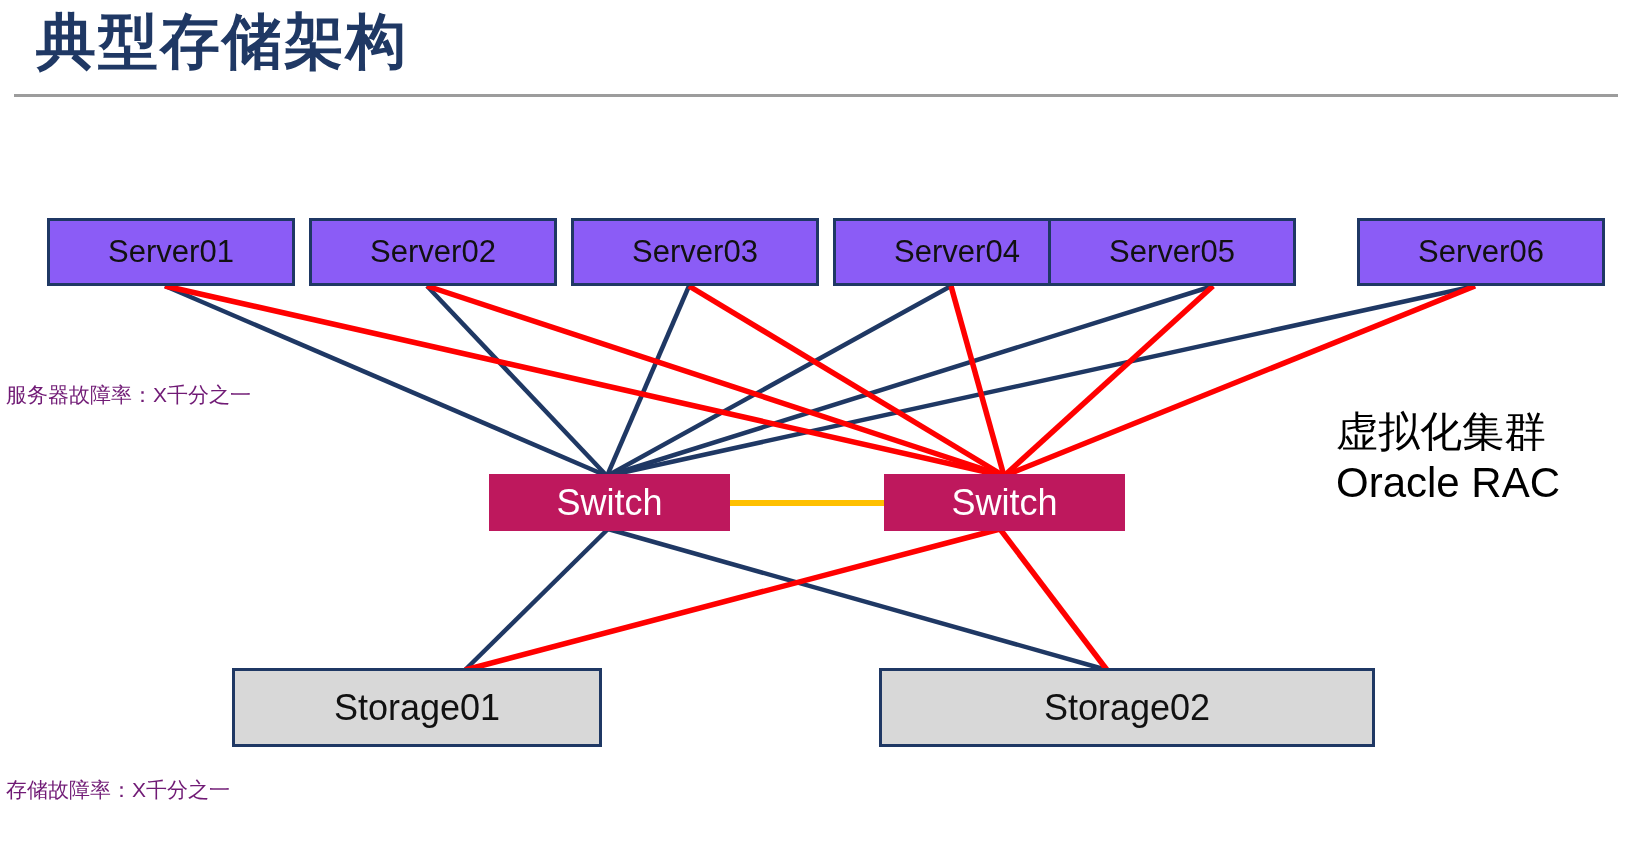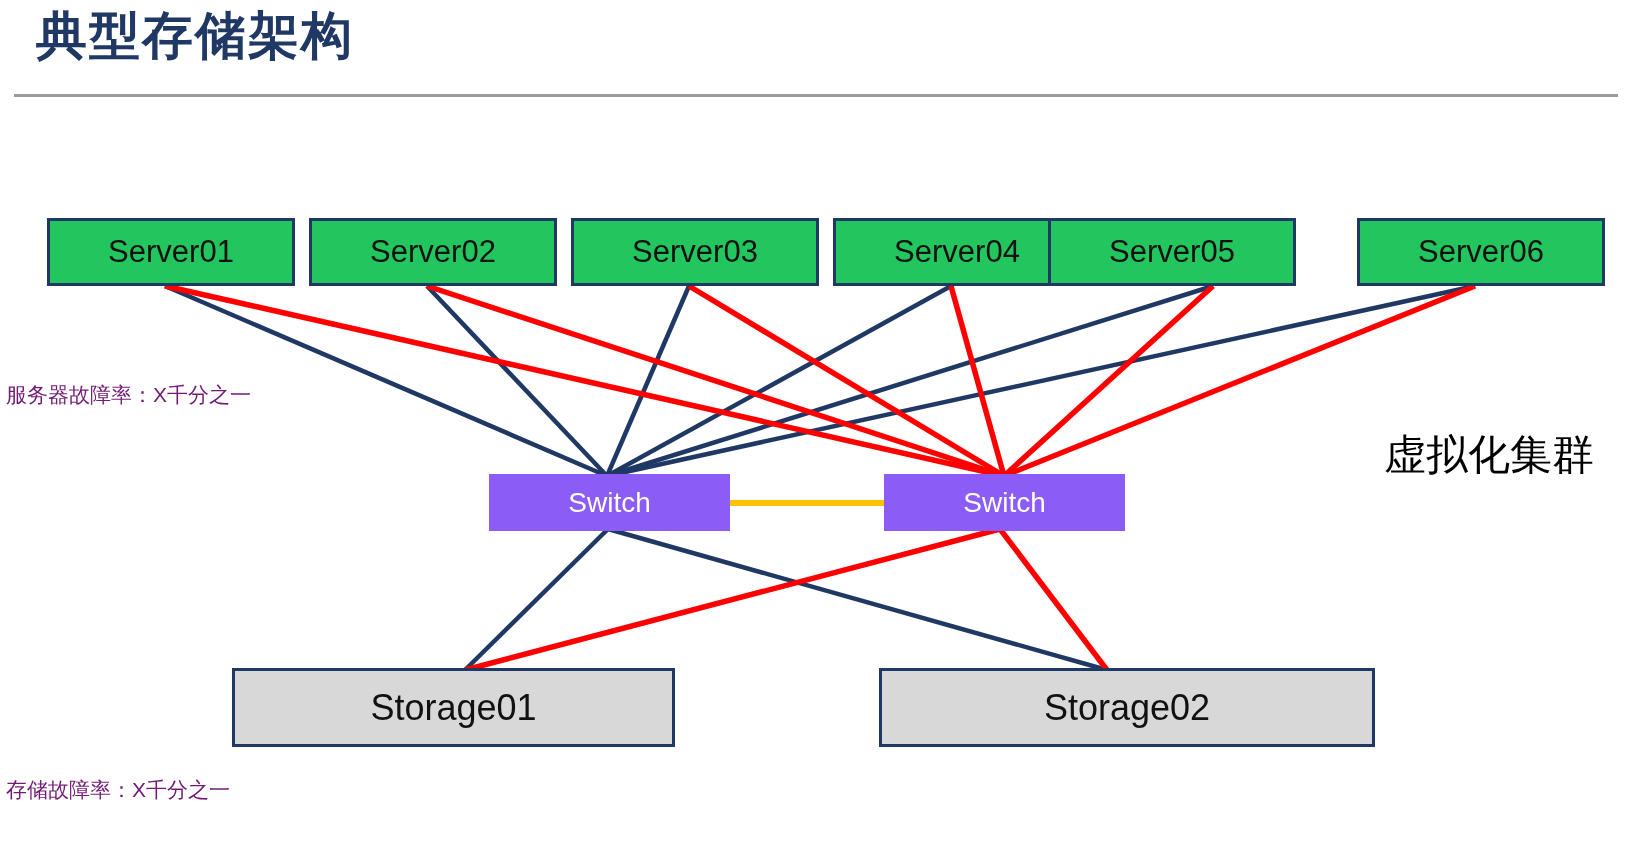--- a/index.html
+++ b/index.html
@@ -5,51 +5,51 @@
   html,body{margin:0;padding:0;}
   body{
     width:1632px;height:847px;position:relative;overflow:hidden;
     background:#ffffff;
     font-family:"Liberation Sans","DejaVu Sans",sans-serif;
   }
   #lines{position:absolute;left:0;top:0;z-index:1;}
   .abs{position:absolute;box-sizing:border-box;}
   .title{
     left:36px;top:2px;
-    font-size:51px;font-weight:bold;letter-spacing:2px;
+    font-size:60px;font-weight:bold;letter-spacing:2px;
     color:#1F3864;white-space:nowrap;z-index:2;text-align:right;
   }
   .rule{
     left:14px;top:94px;width:1604px;height:3px;
     background:#9C9C9C;z-index:2;
   }
   .node{
     z-index:2;display:flex;align-items:center;justify-content:center;
     white-space:nowrap;
   }
   .server{
     top:218px;width:248px;height:68px;
-    background:#22c55e;border:3px solid #1F3864;
+    background:#8b5cf6;border:3px solid #1F3864;
     font-size:31px;color:#111111;
   }
   .switch{
     top:474px;width:241px;height:57px;
-    background:#8b5cf6;color:#ffffff;font-size:28px;
+    background:#be185d;color:#ffffff;font-size:36px;
   }
   .storage{
     top:668px;height:79px;
     background:#D8D8D8;border:3px solid #1F3864;
     font-size:36px;color:#111111;
   }
   .note{
     color:#701a75;font-size:21px;white-space:nowrap;z-index:2;
   }
   .cluster-note{
-    left:1336px;top:429px;font-size:42px;line-height:51px;
-    color:#000000;white-space:nowrap;z-index:2;margin-left:48px;
+    left:1336px;top:406px;font-size:42px;line-height:51px;
+    color:#000000;white-space:nowrap;z-index:2;
   }
 </style>
 </head>
 <body>
 
 <svg id="lines" width="1632" height="847" viewBox="0 0 1632 847">
     <line x1="165" y1="286" x2="607" y2="476" stroke="#1F3864" stroke-width="4.5"></line>
     <line x1="427" y1="286" x2="607" y2="476" stroke="#1F3864" stroke-width="4.5"></line>
     <line x1="689" y1="286" x2="607" y2="476" stroke="#1F3864" stroke-width="4.5"></line>
     <line x1="951" y1="286" x2="607" y2="476" stroke="#1F3864" stroke-width="4.5"></line>
@@ -90,25 +90,26 @@
     <span>Server06</span>
   </div>
 
 <div class="abs node switch" style="left:489px">
     <span>Switch</span>
   </div>
 <div class="abs node switch" style="left:884px">
     <span>Switch</span>
   </div>
 
-<div class="abs node storage" style="left:232px;width:443px">
+<div class="abs node storage" style="left:232px;width:370px">
     <span>Storage01</span>
   </div>
 <div class="abs node storage" style="left:879px;width:496px">
     <span>Storage02</span>
   </div>
 
 <div class="abs note" style="left:6px;top:381px">服务器故障率：X千分之一</div>
 <div class="abs note" style="left:6px;top:776px">存储故障率：X千分之一</div>
 
 <div class="abs cluster-note">
   <div>虚拟化集群</div>
+  <div>Oracle RAC</div>
 </div>
 
 </body></html>

